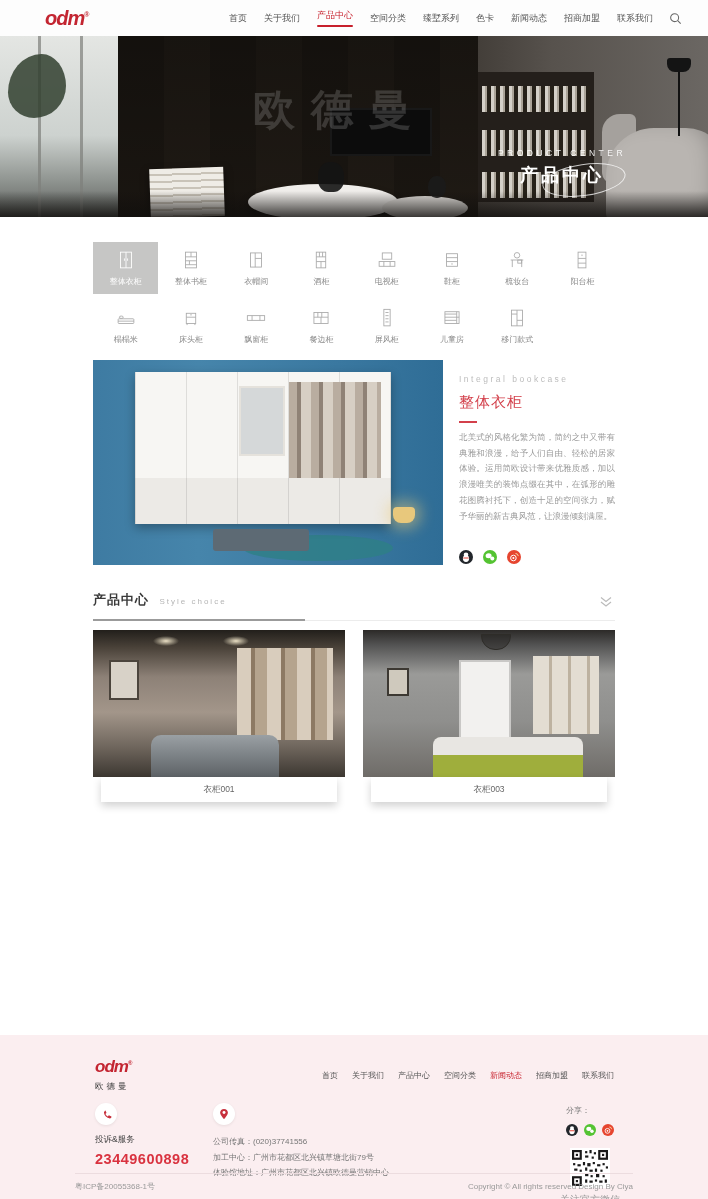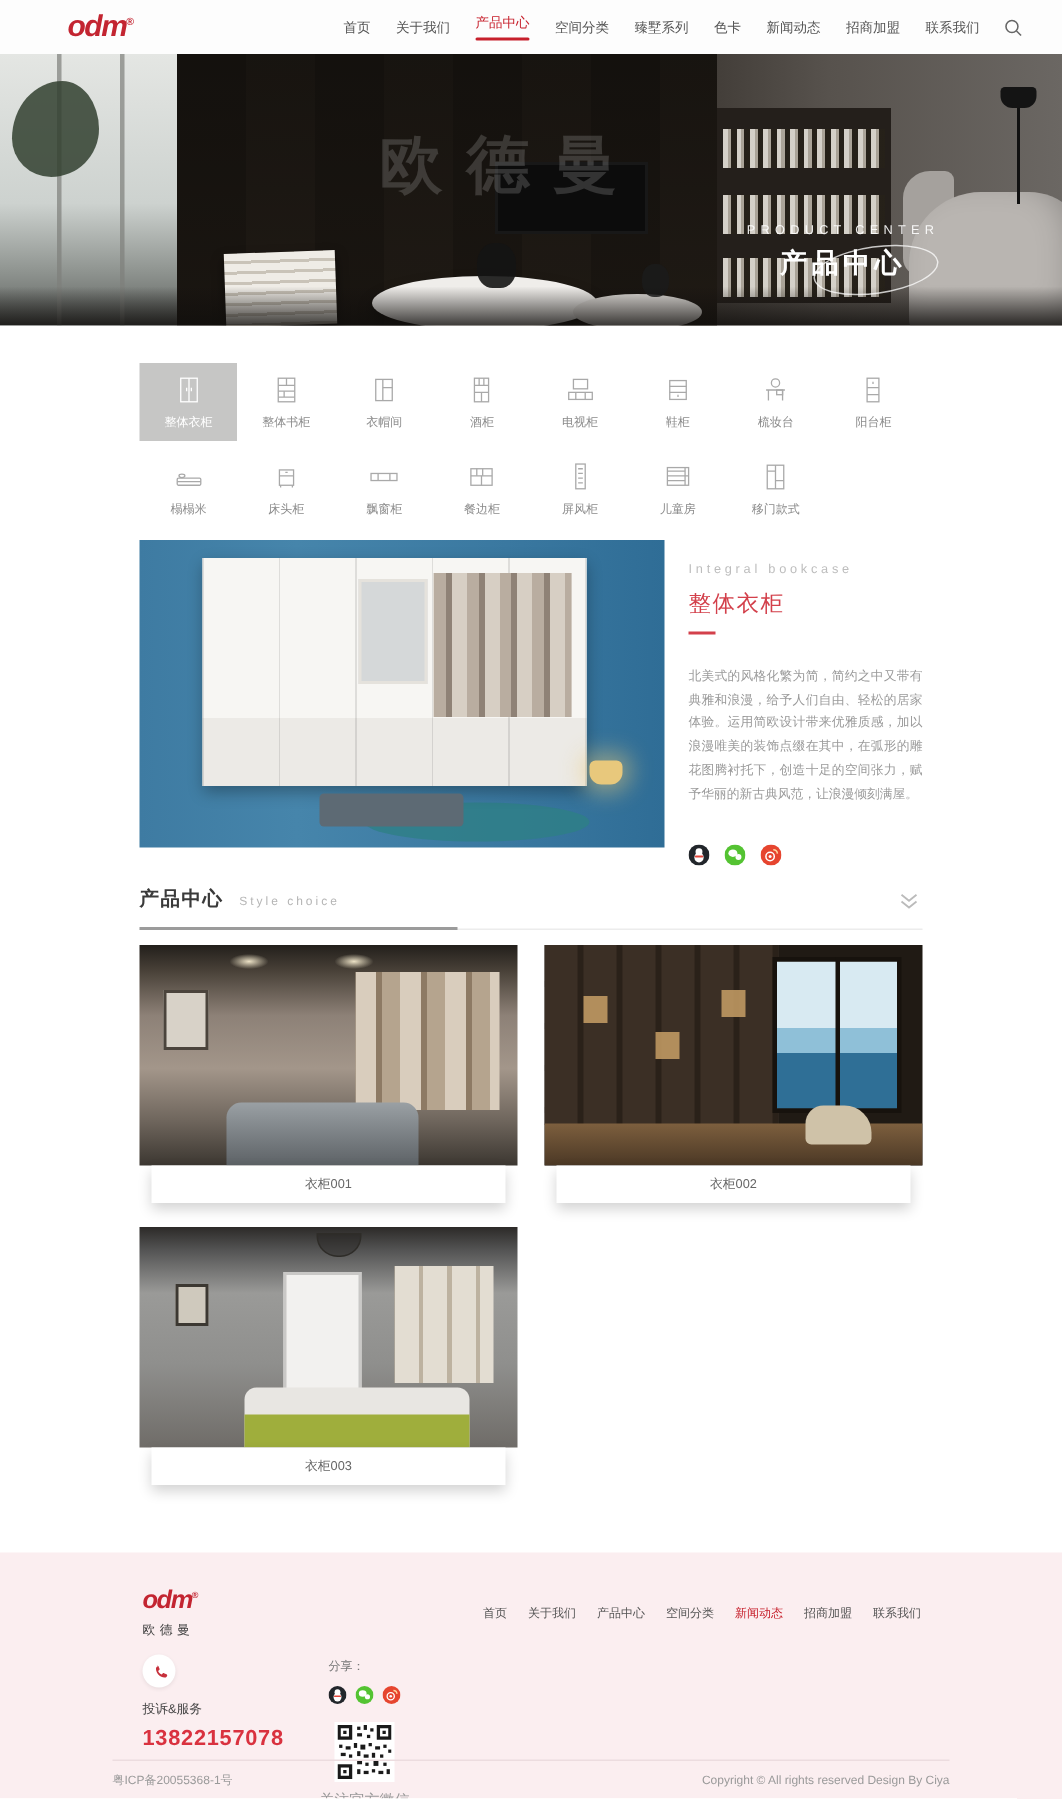--- a/index.html
+++ b/index.html
@@ -77,21 +77,21 @@
   .p-open { position: absolute; left: 154px; top: 10px; width: 92px; height: 96px; background: #ddd8d1;
             background-image: repeating-linear-gradient(90deg,#b9ada0 0 8px,#8f8276 8px 12px,#d7cfc4 12px 22px); }
   .p-glass { position: absolute; left: 104px; top: 14px; width: 46px; height: 70px; background: rgba(150,160,170,.35); border: 2px solid #e5e2dc; }
   .p-lamp { position: absolute; right: 28px; bottom: 42px; width: 22px; height: 16px; background: #e8c87c;
             border-radius: 4px 4px 8px 8px; box-shadow: 0 0 14px 6px rgba(238,203,120,.45); }
   .p-bench { position: absolute; left: 120px; bottom: 14px; width: 96px; height: 22px; background: #5d6a74; border-radius: 3px; }
   .p-info { flex: 1; padding-top: 14px; }
   .p-en { font-size: 8.5px; letter-spacing: 2.5px; color: #bdbdbd; }
   .p-title { font-size: 15px; color: #d3404b; margin-top: 9px; letter-spacing: 1px; }
   .p-bar { width: 18px; height: 2px; background: #d3404b; margin-top: 9px; }
-  .p-desc { margin-top: 20px; font-size: 8.5px; line-height: 1.85; color: #9a9a9a; text-align: justify; }
+  .p-desc { margin-top: 7px; font-size: 8.5px; line-height: 1.85; color: #9a9a9a; text-align: justify; }
   .p-share { display: flex; gap: 10px; margin-top: 26px; }
   .share-ic { width: 14px; height: 14px; border-radius: 50%; cursor: pointer; display: flex; align-items: center; justify-content: center; }
 
   
   .style-head { position: absolute; top: 590px; left: 93px; width: 522px; border-bottom: 1px solid #ececec; padding-bottom: 11px; }
   .s-title { font-size: 13px; font-weight: bold; color: #3a3a3a; display: inline; letter-spacing: 1px; }
   .s-sub { font-size: 8px; letter-spacing: 2px; color: #b5b5b5; margin-left: 6px; }
   .s-underline { position: absolute; left: 0; bottom: -1px; width: 212px; height: 2px; background: #9b9b9b; }
   .s-chevron { position: absolute; right: 2px; top: 4px; cursor: pointer; }
 
@@ -433,33 +433,20 @@
       <div class="card-img img1">
         <div class="glow1"></div>
         <div class="glow2"></div>
         <div class="art"></div>
         <div class="w"></div>
         <div class="bed"></div>
       </div>
       <div class="card-label">衣柜001</div>
     </div>
     <div class="card">
-      <div class="card-img img2">
-        <div class="w"></div>
-        <div class="lit1"></div>
-        <div class="lit2"></div>
-        <div class="lit3"></div>
-        <div class="win"></div>
-        <div class="winbar"></div>
-        <div class="floor"></div>
-        <div class="chair"></div>
-      </div>
-      <div class="card-label">衣柜002</div>
-    </div>
-    <div class="card">
       <div class="card-img img3">
         <div class="chand"></div>
         <div class="art"></div>
         <div class="door"></div>
         <div class="w"></div>
         <div class="bed"></div>
         <div class="blanket"></div>
       </div>
       <div class="card-label">衣柜003</div>
     </div>
@@ -482,21 +469,34 @@
       </div>
     </div>
     <div class="f-mid">
       <div class="f-c1">
         <div class="f-circle">
           <svg width="13" height="13" viewBox="0 0 18 18">
               <path d="M6.6 3.2c.5-.1 1 .2 1.2.7l1 2.3c.2.4.1.9-.3 1.2l-1 .8c.7 1.5 1.9 2.7 3.4 3.4l.8-1c.3-.4.8-.5 1.2-.3l2.3 1c.5.2.8.7.7 1.2-.2 1.2-1.2 2-2.4 1.9-4.2-.4-7.6-3.8-8-8-.1-1.2.7-2.2 1.9-2.4z" fill="#c7303c"></path>
             </svg>
         </div>
         <div class="f-service">投诉&amp;服务</div>
-        <div class="f-phone">13822157078</div>
+        <div class="f-phone">23449600898</div>
+      </div>
+      <div class="f-c2">
+        <div class="f-circle">
+          <svg width="12" height="12" viewBox="0 0 18 18">
+              <path d="M9 1.5 C5.6 1.5 3.2 4 3.2 7 C3.2 10.8 9 16.5 9 16.5 C9 16.5 14.8 10.8 14.8 7 C14.8 4 12.4 1.5 9 1.5 Z" fill="#c7303c"></path>
+              <circle cx="9" cy="6.8" r="2.2" fill="#fff"></circle>
+            </svg>
+        </div>
+        <div class="f-lines">
+          <div>公司传真：(020)37741556</div>
+          <div>加工中心：广州市花都区北兴镇草塘北街79号</div>
+          <div>体验馆地址：广州市花都区北兴镇欧德曼营销中心</div>
+        </div>
       </div>
       <div class="f-share">
         <div class="f-share-left">
           <span class="f-share-label">分享：</span>
           <div class="f-share-icons">
             <span class="share-ic">
               <svg width="12" height="12" viewBox="0 0 14 14">
                   <circle cx="7" cy="7" r="7" fill="#22262b"></circle>
                   <circle cx="7" cy="4.8" r="2.3" fill="#fff"></circle>
                   <ellipse cx="7" cy="8.6" rx="3.1" ry="3.4" fill="#fff"></ellipse>

